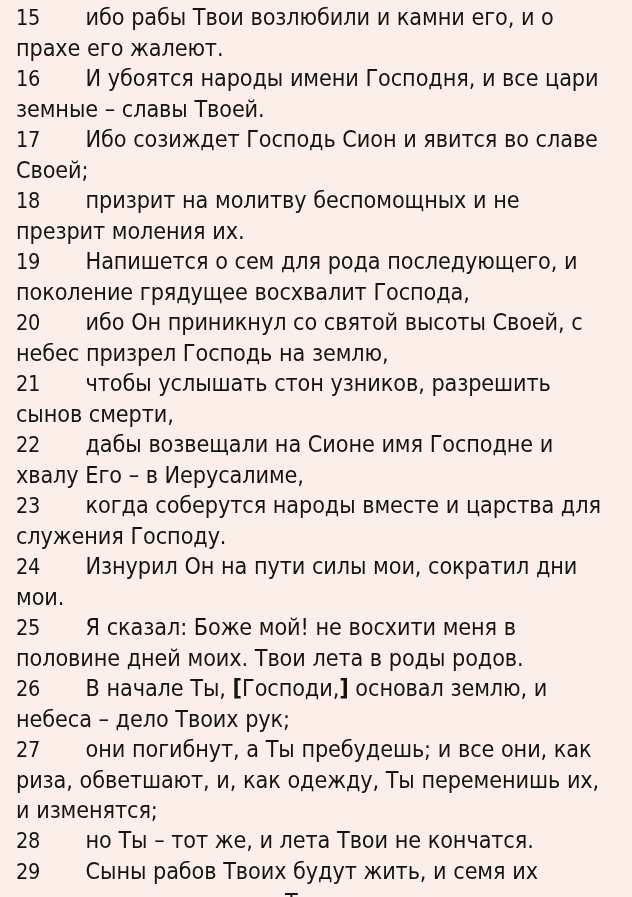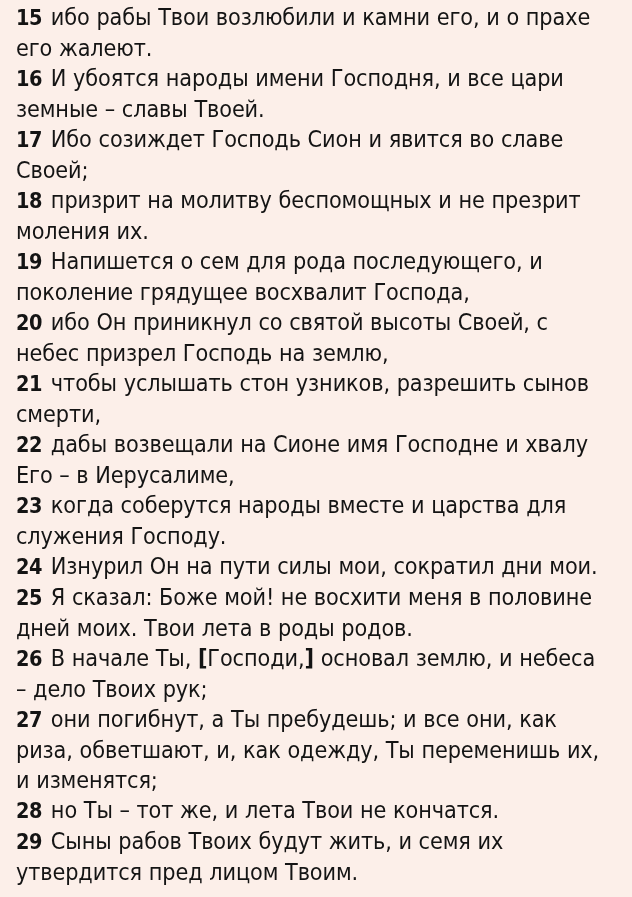--- a/index.html
+++ b/index.html
@@ -32,28 +32,29 @@
     word-spacing: 0.2px;
     text-align: left;
     -webkit-font-smoothing: antialiased;
   }
 
   .verse {
     display: inline;
   }
 
   .verse-number {
-    font-weight: 700;
+    font-weight: 400;
     font-size: 21.5px;
     letter-spacing: -0.4px;
     padding-right: 2px;
   }
 
   .verse-text {
     font-weight: 400;
+    margin-left: 37px;
   }
 
   
   .verse-break {
     display: block;
     height: 0;
     line-height: 0;
     font-size: 0;
   }
 

